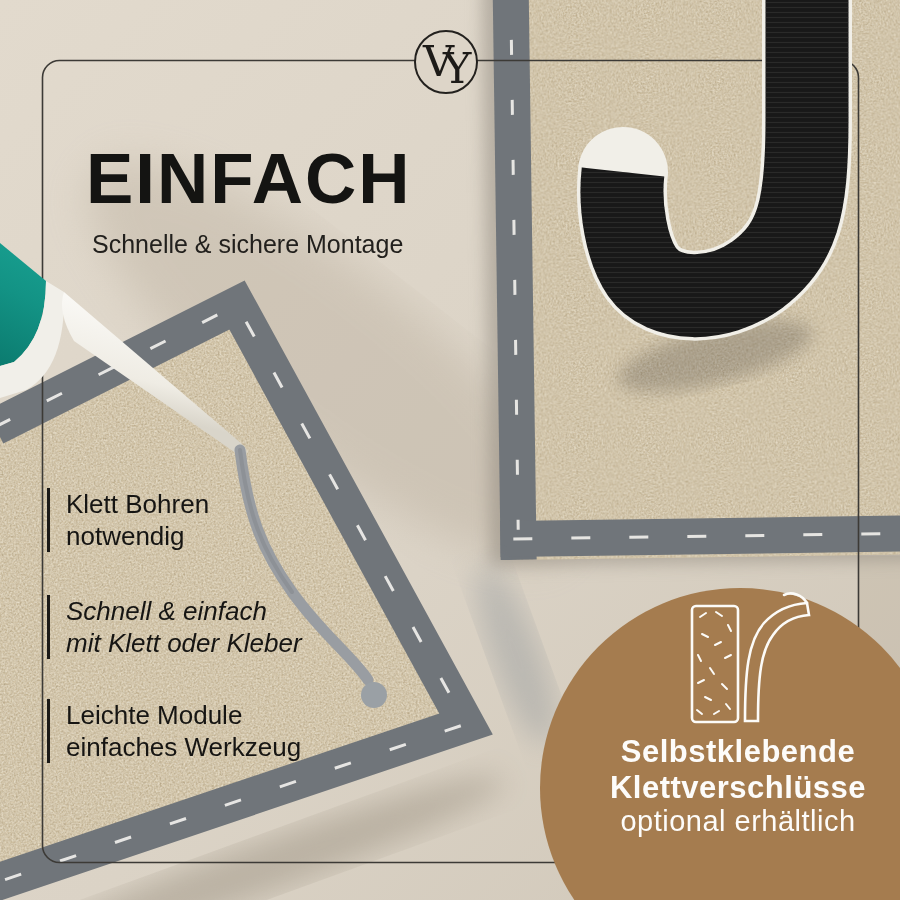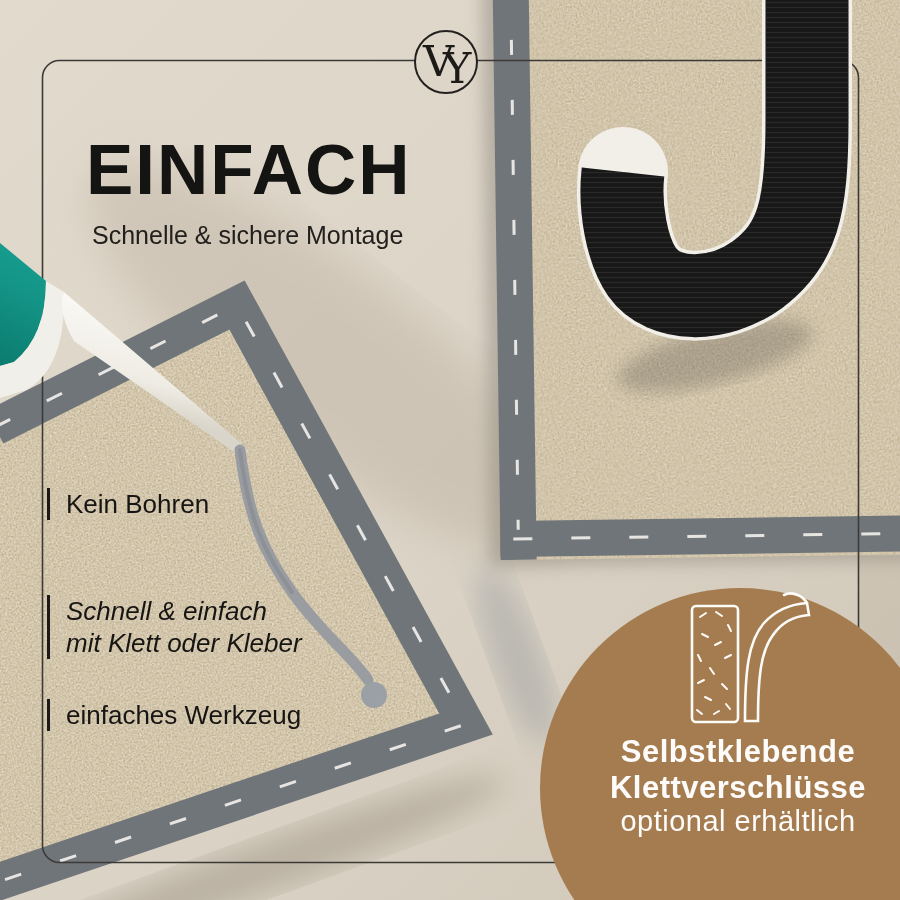--- a/index.html
+++ b/index.html
@@ -1,19 +1,19 @@
 <!DOCTYPE html>
 <html><head>
 <meta charset="utf-8">
 <style>
   html,body{margin:0;padding:0;background:#888;}
   #stage{position:relative;width:900px;height:900px;overflow:hidden;
          font-family:"Liberation Sans",sans-serif;background:#dbd3c6;}
   #scene{position:absolute;left:0;top:0;}
-  .txt{position:absolute;color:#161614;}
+  .txt{position:absolute;color:#161614;margin-top:9px;}
   #headline{left:86px;top:134px;font-size:71px;font-weight:700;letter-spacing:2px;
             font-family:"Liberation Sans",sans-serif;color:#141412;line-height:1;}
   #subtitle{left:92px;top:219px;font-size:25px;line-height:33px;color:#22201d;}
   .bullet{position:absolute;left:47px;border-left:3px solid #1b1a18;padding-left:16px;
           font-size:26px;line-height:32px;color:#161513;}
   .b1{top:488px;} .b2{top:595px;font-style:italic;} .b3{top:699px;}
 </style>
 </head>
 <body>
 
@@ -143,23 +143,25 @@
     </g>
   </g>
 </svg>
 
   <div id="headline" class="txt">EINFACH</div>
   <div id="subtitle" class="txt">
     <div>Schnelle &amp; sichere Montage</div>
   </div>
 
   <div class="bullet b1">
-    <div>Kein Bohren</div>
+    <div>Klett Bohren</div>
+    <div>notwendig</div>
   </div>
   <div class="bullet b2">
     <div>Schnell &amp; einfach</div>
     <div>mit Klett oder Kleber</div>
   </div>
   <div class="bullet b3">
+    <div>Leichte Module</div>
     <div>einfaches Werkzeug</div>
   </div>
 
 </div>
 
 </body></html>

